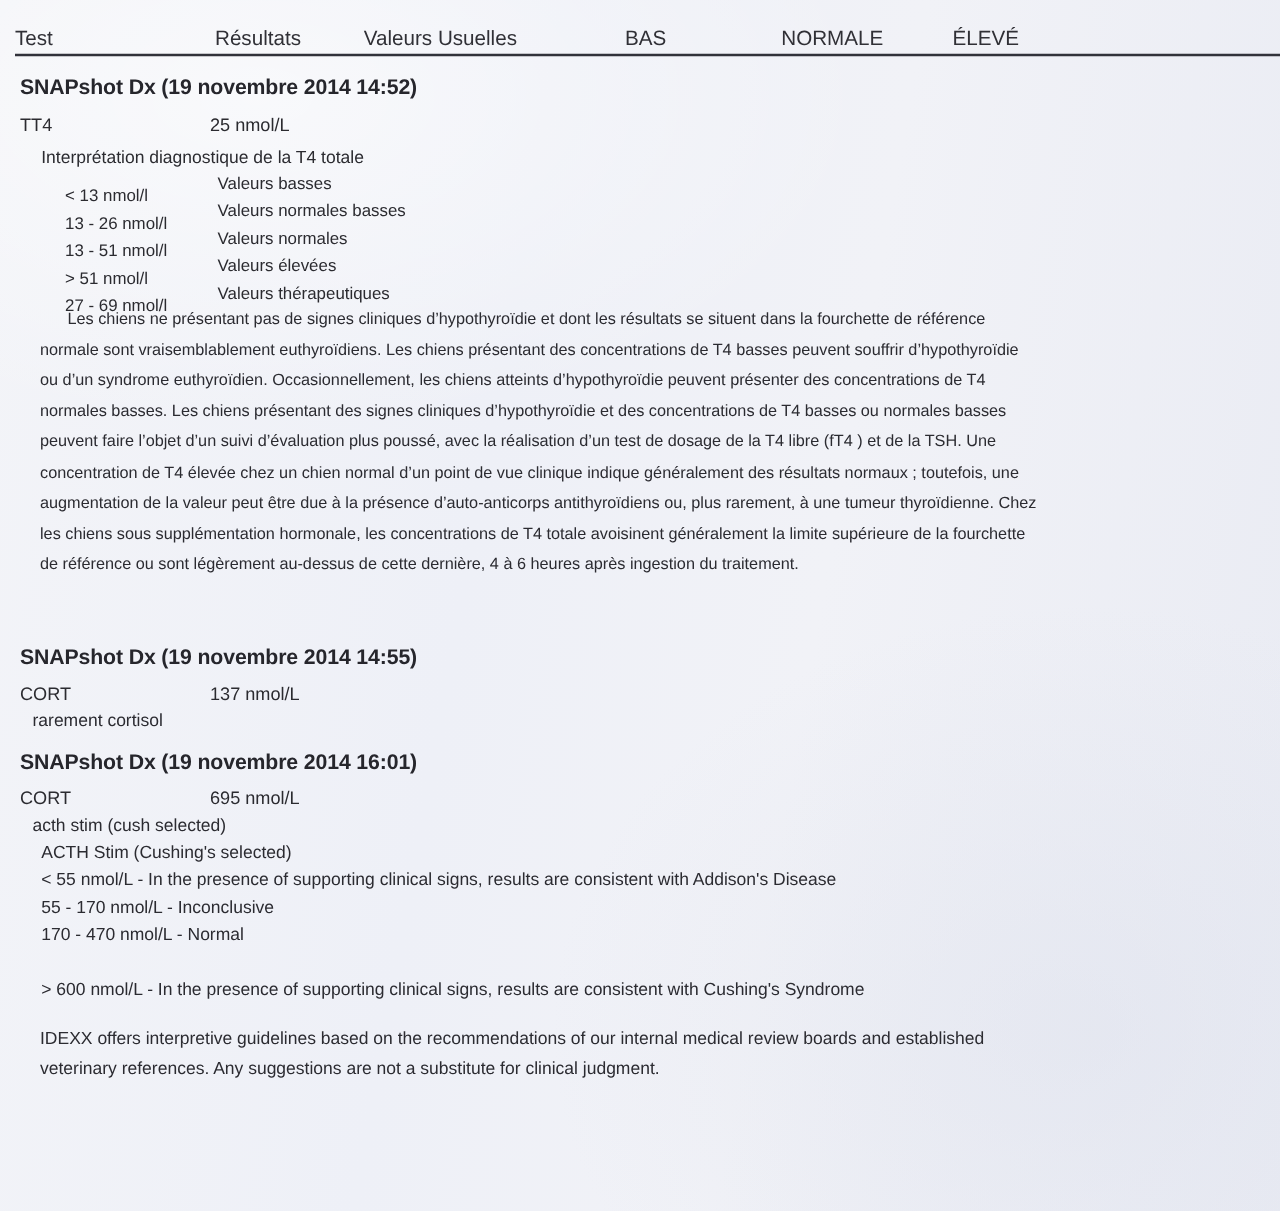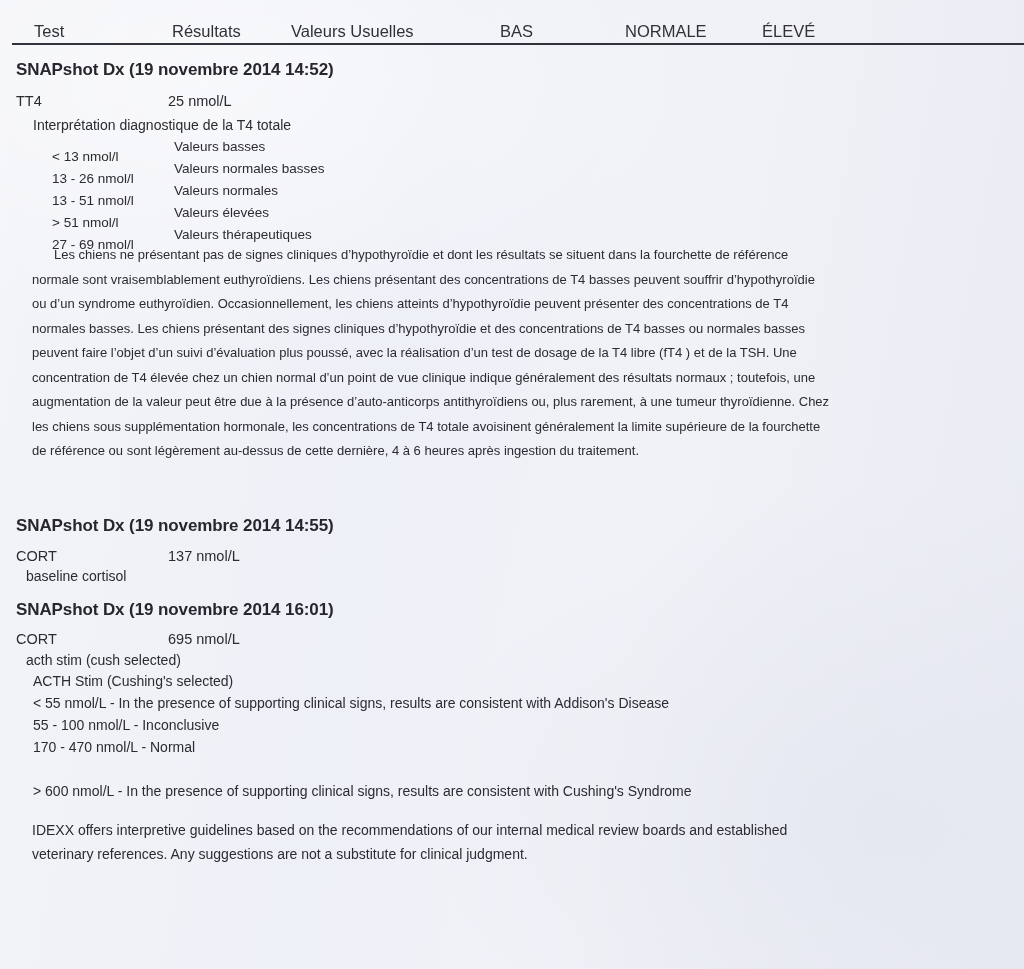--- a/index.html
+++ b/index.html
@@ -46,21 +46,21 @@
     width: 1024px;
     height: 26px;
     font-size: 16.5px;
     color: #303036;
   }
   .col-header span {
     position: absolute;
     white-space: nowrap;
     top: 0;
   }
-  .ch-test      { left: 34px; }
+  .ch-test      { left: 12px; }
   .ch-results   { left: 172px; }
   .ch-usual     { left: 291px; }
   .ch-low       { left: 500px; }
   .ch-normal    { left: 625px; text-align: right; }
   .ch-high      { left: 762px; }
 
   .header-rule {
     position: absolute;
     top: 43px;
     left: 12px;
@@ -185,32 +185,32 @@
   </div>
 
   <div class="body-paragraph" style="top:243px;">Les chiens ne présentant pas de signes cliniques d’hypothyroïdie et dont les résultats se situent dans la fourchette de référence normale sont vraisemblablement euthyroïdiens. Les chiens présentant des concentrations de T4 basses peuvent souffrir d’hypothyroïdie ou d’un syndrome euthyroïdien. Occasionnellement, les chiens atteints d’hypothyroïdie peuvent présenter des concentrations de T4 normales basses. Les chiens présentant des signes cliniques d’hypothyroïdie et des concentrations de T4  basses ou normales basses peuvent faire l’objet d’un suivi d’évaluation plus poussé, avec la réalisation d’un test de dosage de la T4 libre (fT4 ) et de la TSH. Une concentration de T4 élevée chez un chien normal d’un point de vue clinique indique généralement des résultats normaux ; toutefois, une augmentation de la valeur peut être due à la présence d’auto-anticorps antithyroïdiens ou, plus rarement, à une tumeur thyroïdienne. Chez les chiens sous supplémentation hormonale, les concentrations de T4 totale avoisinent généralement la limite supérieure de la fourchette de référence ou sont légèrement au-dessus de cette dernière, 4 à 6 heures après ingestion du traitement.</div>
 
   <div class="section-title" style="top:516px;">SNAPshot Dx (19 novembre 2014 14:55)</div>
 
   <div class="analyte-row" style="top:548px;">
     <span>CORT</span>
     <span class="value">137 nmol/L</span>
   </div>
-  <div class="plain-line" style="top:568px; left:26px;">baseline cortisol</div>
+  <div class="plain-line" style="top:568px; left:26px;">rarement cortisol</div>
 
   <div class="section-title" style="top:600px;">SNAPshot Dx (19 novembre 2014 16:01)</div>
 
   <div class="analyte-row" style="top:631px;">
     <span>CORT</span>
     <span class="value">695 nmol/L</span>
   </div>
   <div class="plain-line" style="top:652px; left:26px;">acth stim (cush selected)</div>
 
   <div class="plain-line" style="top:673px; left:33px;">ACTH Stim (Cushing's selected)</div>
 
   <div class="plain-line" style="top:695px; left:33px;">&lt; 55 nmol/L - In the presence of supporting clinical signs, results are consistent with Addison's Disease</div>
-  <div class="plain-line" style="top:717px; left:33px;">55 - 100 nmol/L - Inconclusive</div>
+  <div class="plain-line" style="top:717px; left:33px;">55 - 170 nmol/L - Inconclusive</div>
   <div class="plain-line" style="top:739px; left:33px;">170 - 470 nmol/L - Normal</div>
   <div class="plain-line" style="top:783px; left:33px;">&gt; 600 nmol/L - In the presence of supporting clinical signs, results are consistent with Cushing's Syndrome</div>
 
   <div class="footer-note" style="top:818px;">IDEXX offers interpretive guidelines based on the recommendations of our internal medical review boards and established veterinary references.  Any suggestions are not a substitute for clinical judgment.</div>
 
 </div>
 
 </body></html>

